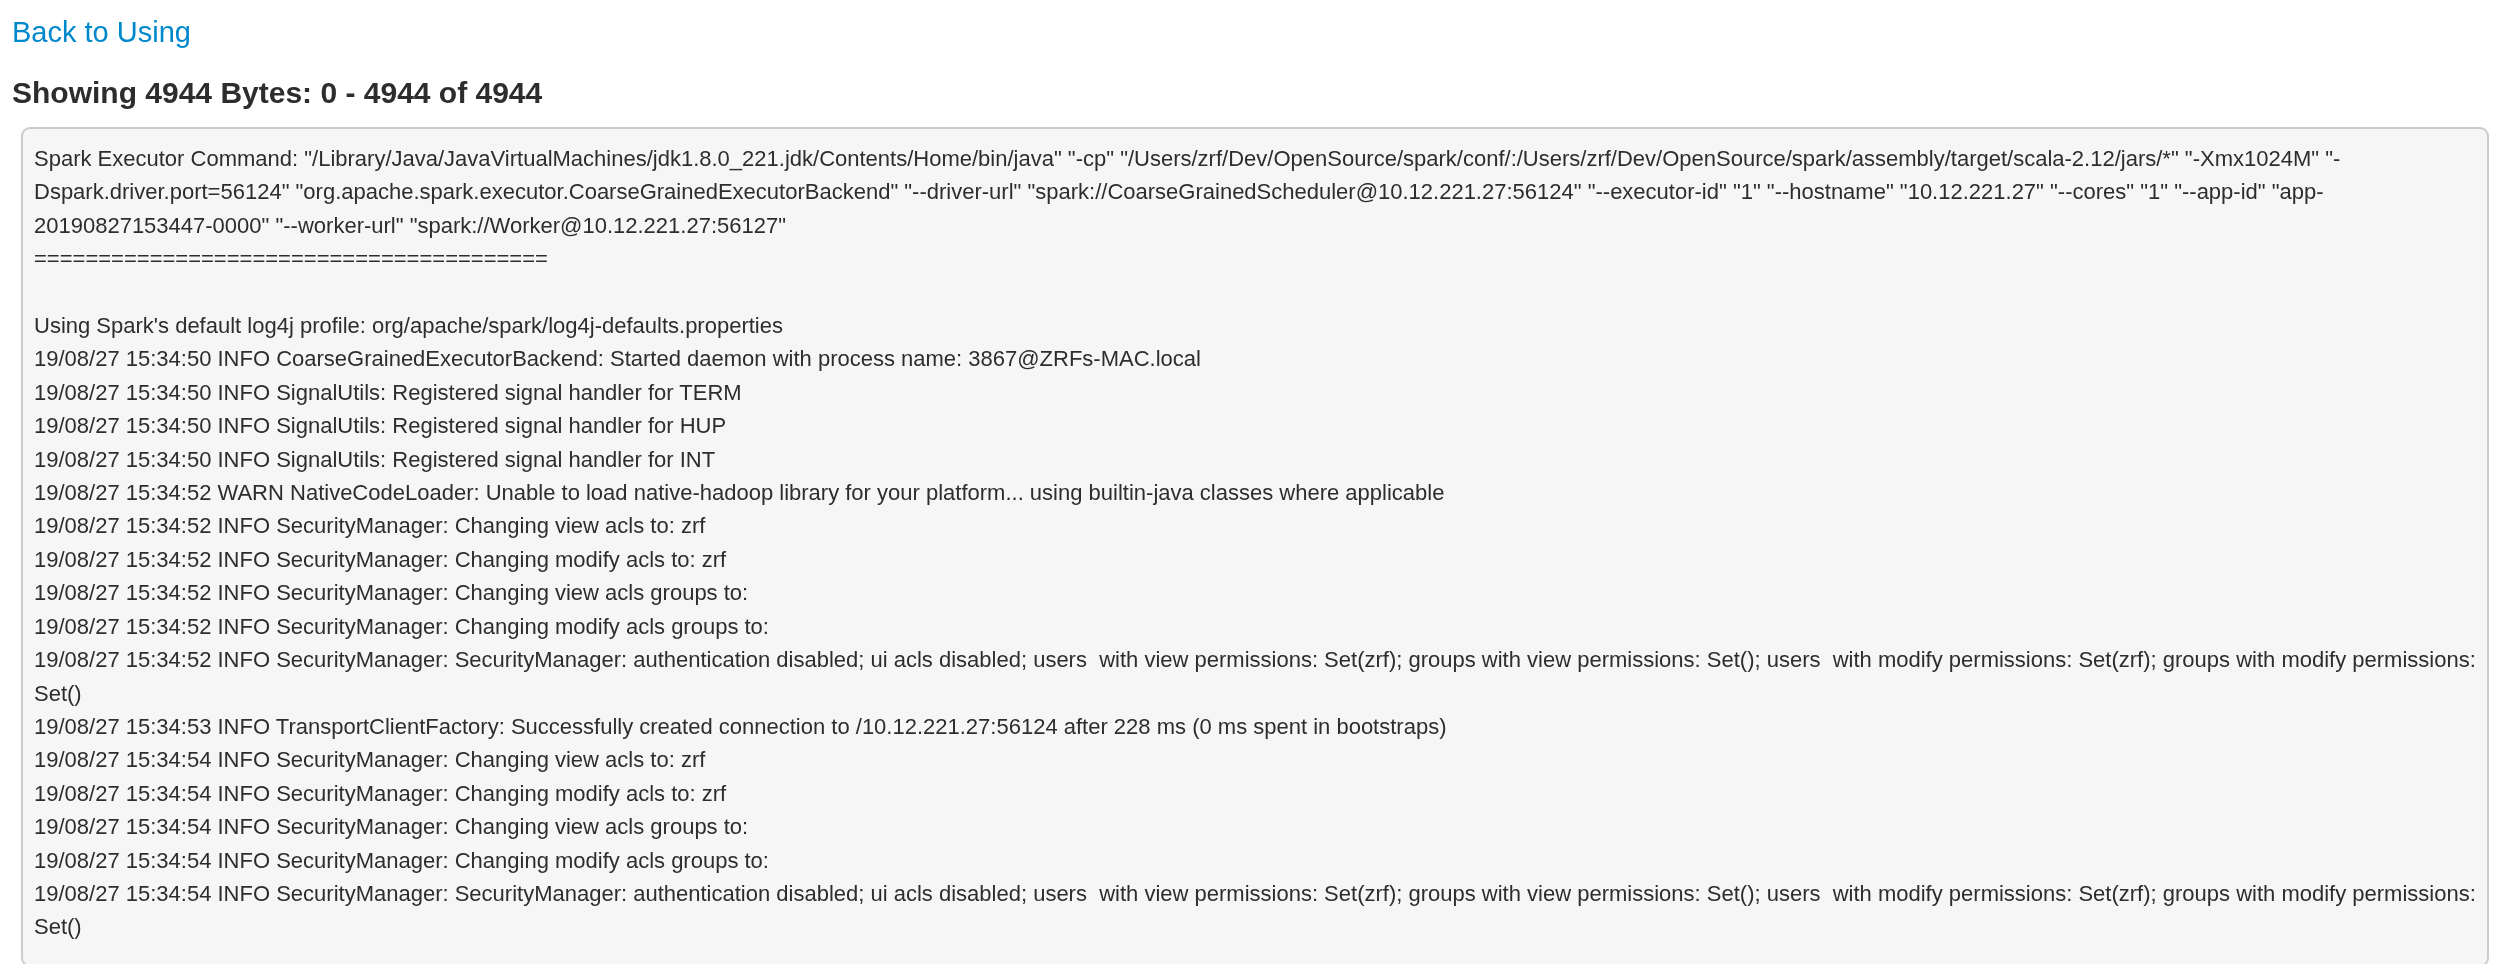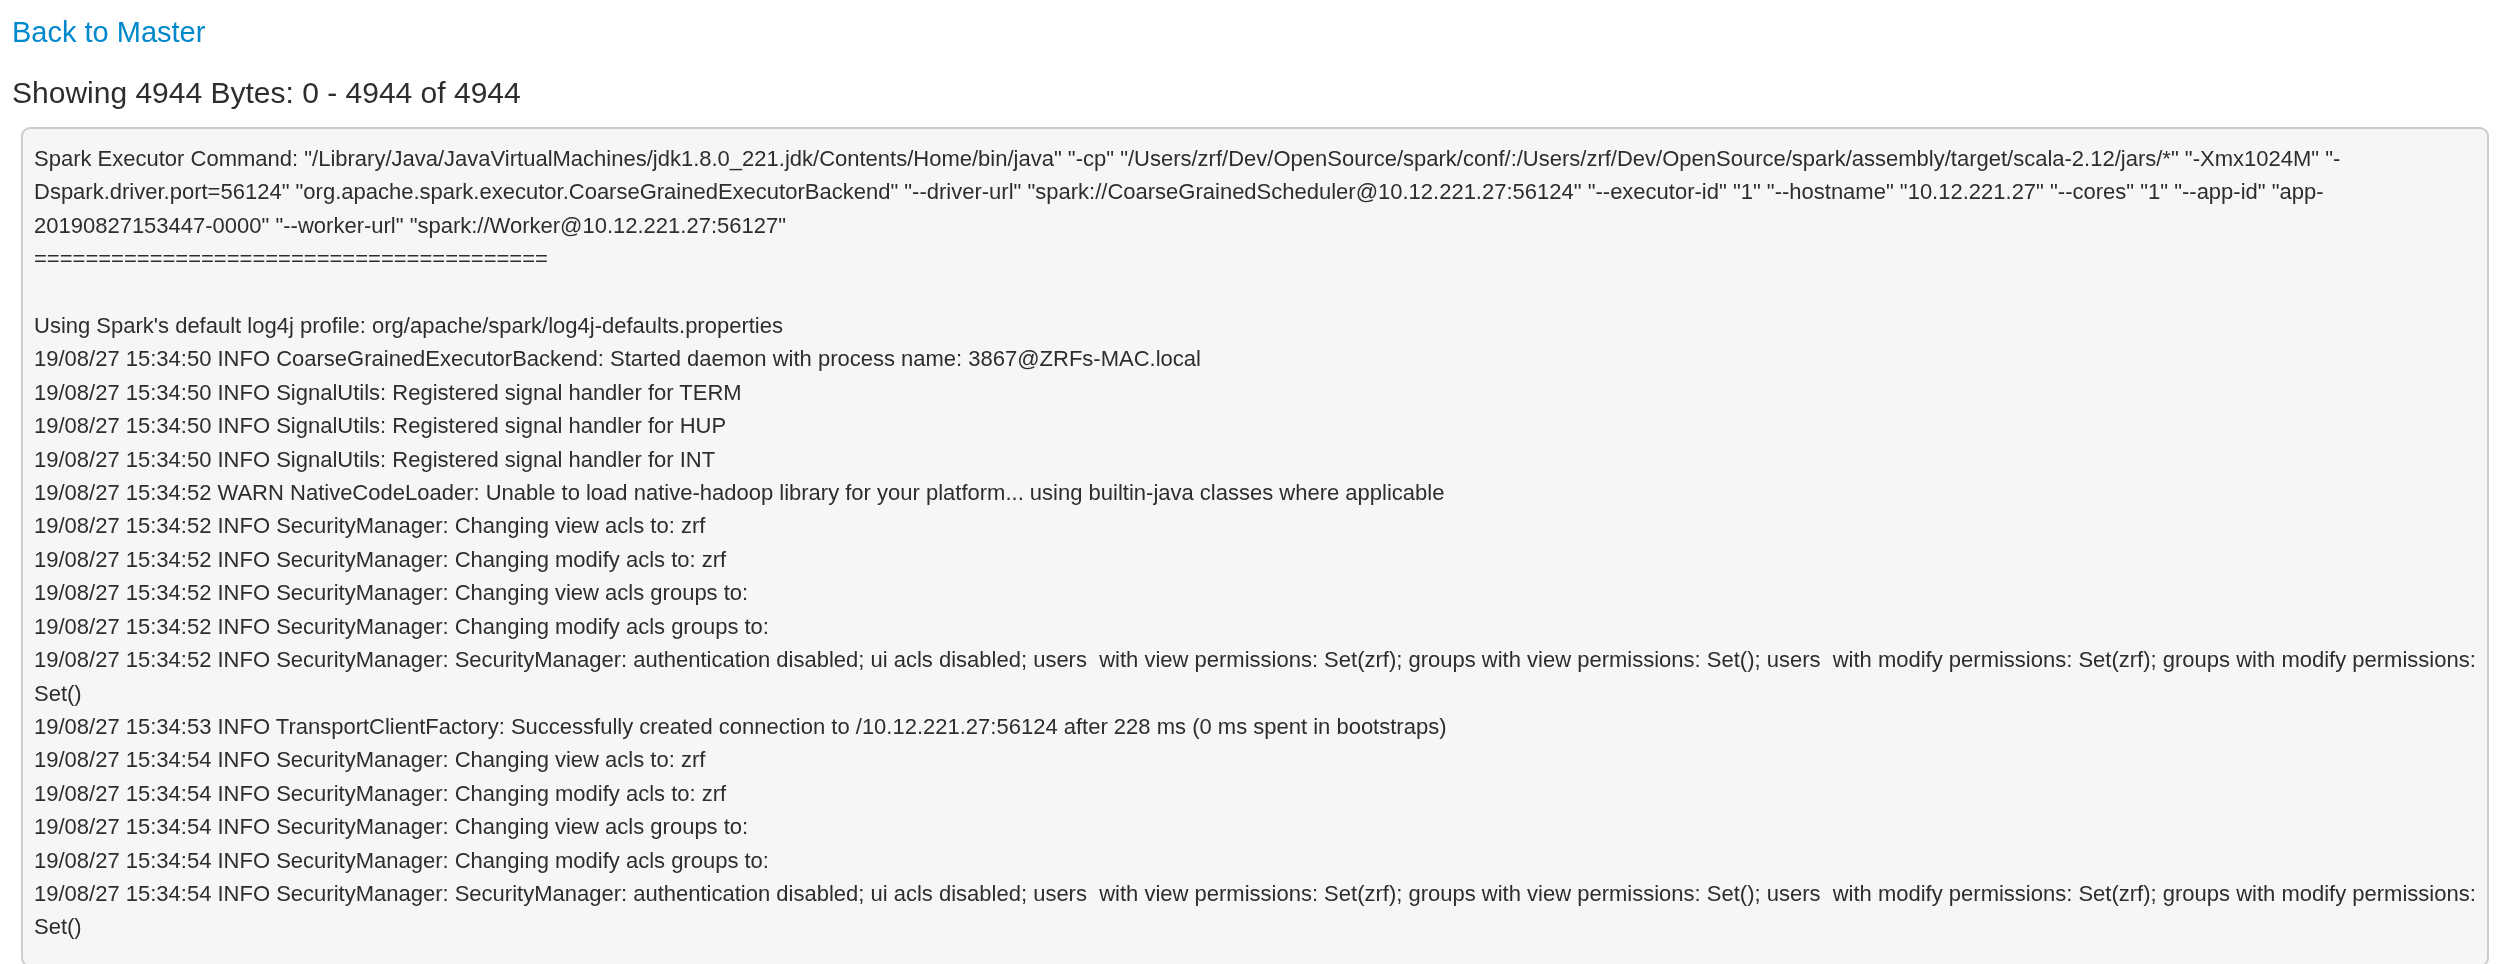--- a/index.html
+++ b/index.html
@@ -22,20 +22,21 @@
     line-height: 36px;
     color: #0088cc;
     text-decoration: none;
     cursor: pointer;
   }
   .byte-info {
     margin: 25px 0 0 2px;
     font-size: 30px;
     line-height: 36px;
     color: #2d2d2d;
+    font-weight: bold;
   }
   .log-container {
     margin: 16px 11px 0 11px;
   }
   .top-of-log-btn {
     display: block;
     width: 100%;
     background: #eeeeee;
     border: 2px solid #dadada;
     border-radius: 9px;
@@ -63,21 +64,21 @@
     white-space: pre-wrap;
     word-break: break-word;
     display: block;
   }
 </style>
 </head>
 <body>
 
 
 
-<a href="#" class="back-link">Back to Master</a>
+<a href="#" class="back-link">Back to Using</a>
 
 <div class="byte-info">Showing 4944 Bytes: 0 - 4944 of 4944</div>
 
 <div class="log-container">
 
   <pre class="log-box"><span class="log-text">Spark Executor Command: "/Library/Java/JavaVirtualMachines/jdk1.8.0_221.jdk/Contents/Home/bin/java" "-cp" "/Users/zrf/Dev/OpenSource/spark/conf/:/Users/zrf/Dev/OpenSource/spark/assembly/target/scala-2.12/jars/*" "-Xmx1024M" "-Dspark.driver.port=56124" "org.apache.spark.executor.CoarseGrainedExecutorBackend" "--driver-url" "spark://CoarseGrainedScheduler@10.12.221.27:56124" "--executor-id" "1" "--hostname" "10.12.221.27" "--cores" "1" "--app-id" "app-20190827153447-0000" "--worker-url" "spark://Worker@10.12.221.27:56127"
 ========================================
 
 Using Spark's default log4j profile: org/apache/spark/log4j-defaults.properties
 19/08/27 15:34:50 INFO CoarseGrainedExecutorBackend: Started daemon with process name: 3867@ZRFs-MAC.local

